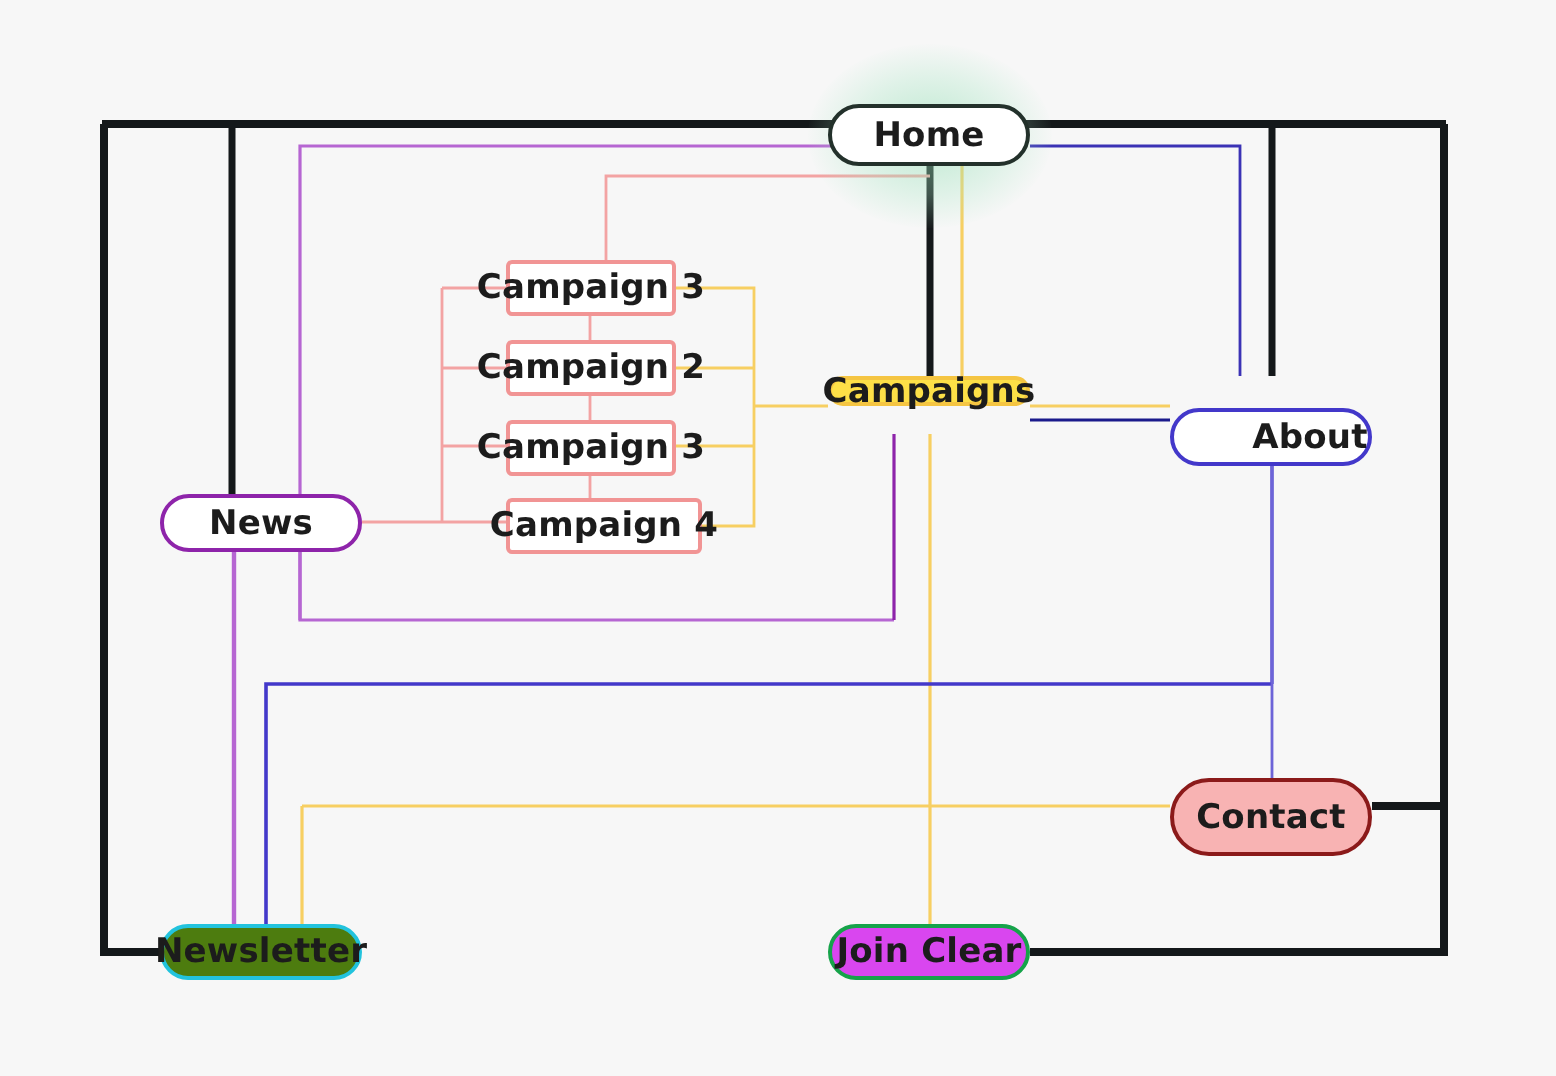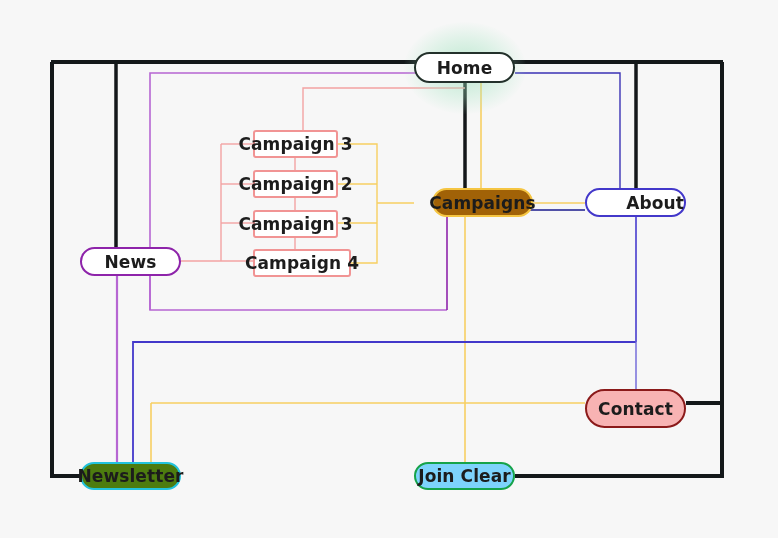--- a/index.html
+++ b/index.html
@@ -107,41 +107,41 @@
       <path d="M636,342 L133,342 L133,476" stroke="#4338ca" stroke-width="1.8"></path>
       <path d="M636,217 L636,389" stroke="#6d64d8" stroke-width="1.4"></path>
 
     </g>
   </svg>
 
   <div class="node node-pill" style="left:414px; top:52px; width:101px; height:31px; background:#ffffff; border:2px solid #23312b;">
     <span>Home</span>
   </div>
 
-  <div class="node node-pill" style="left:432px; top:188px; width:101px; height:29px; background:#a16207; border:2px solid #f5c542;">
+  <div class="node node-pill" style="left:414px; top:188px; width:101px; height:15px; background:#fde047; border:2px solid #f5c542;">
     <span>Campaigns</span>
   </div>
 
-  <div class="node node-pill" style="left:585px; top:188px; width:101px; height:29px; background:#ffffff; border:2px solid #4338ca;padding-left:39px;">
+  <div class="node node-pill" style="left:585px; top:204px; width:101px; height:29px; background:#ffffff; border:2px solid #4338ca;padding-left:39px;">
     <span>About</span>
   </div>
 
   <div class="node node-pill" style="left:80px; top:247px; width:101px; height:29px; background:#ffffff; border:2px solid #8e24aa;">
     <span>News</span>
   </div>
 
   <div class="node node-pill" style="left:585px; top:389px; width:101px; height:39px; background:#f8b3b3; border:2px solid #8b1a1a;">
     <span>Contact</span>
   </div>
 
   <div class="node node-pill" style="left:80px; top:462px; width:101px; height:28px; background:#4d7c0f; border:2px solid #22c3dd;">
     <span>Newsletter</span>
   </div>
 
-  <div class="node node-pill" style="left:414px; top:462px; width:101px; height:28px; background:#7dd3fc; border:2px solid #16a34a;text-align:right;">
+  <div class="node node-pill" style="left:414px; top:462px; width:101px; height:28px; background:#d946ef; border:2px solid #16a34a;text-align:right;">
     <span>Join Clear</span>
   </div>
 
   <div class="node node-rect" style="left:253px; top:130px; width:85px; height:28px; background:#ffffff; border:2px solid #f19494;">
     <span>Campaign 3</span>
   </div>
 
   <div class="node node-rect" style="left:253px; top:170px; width:85px; height:28px; background:#ffffff; border:2px solid #f19494;text-align:right;">
     <span>Campaign 2</span>
   </div>

